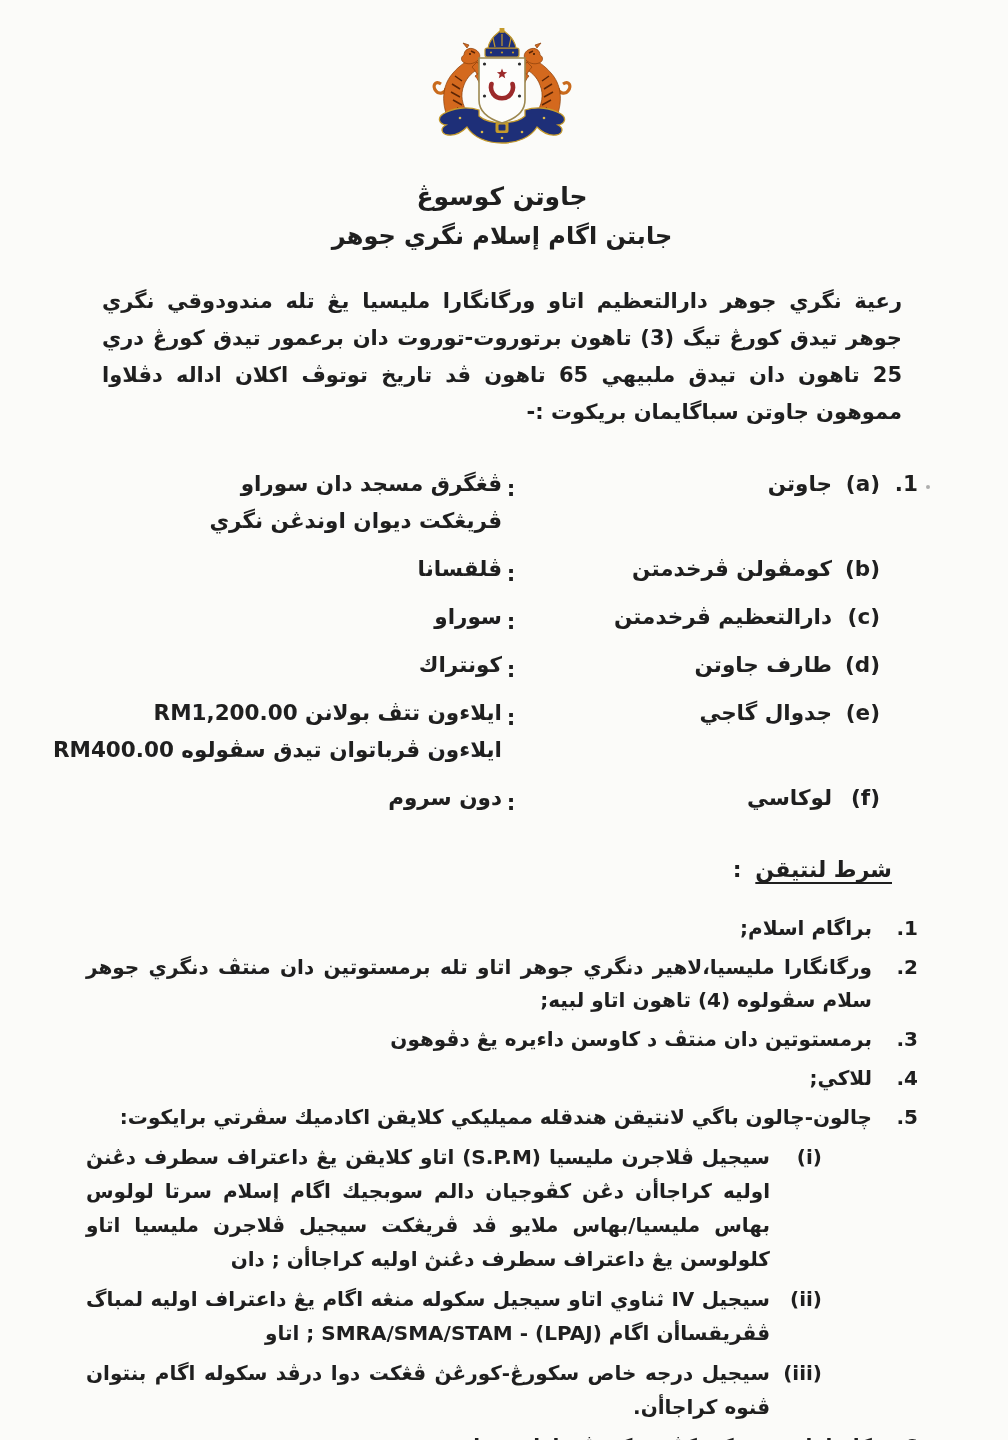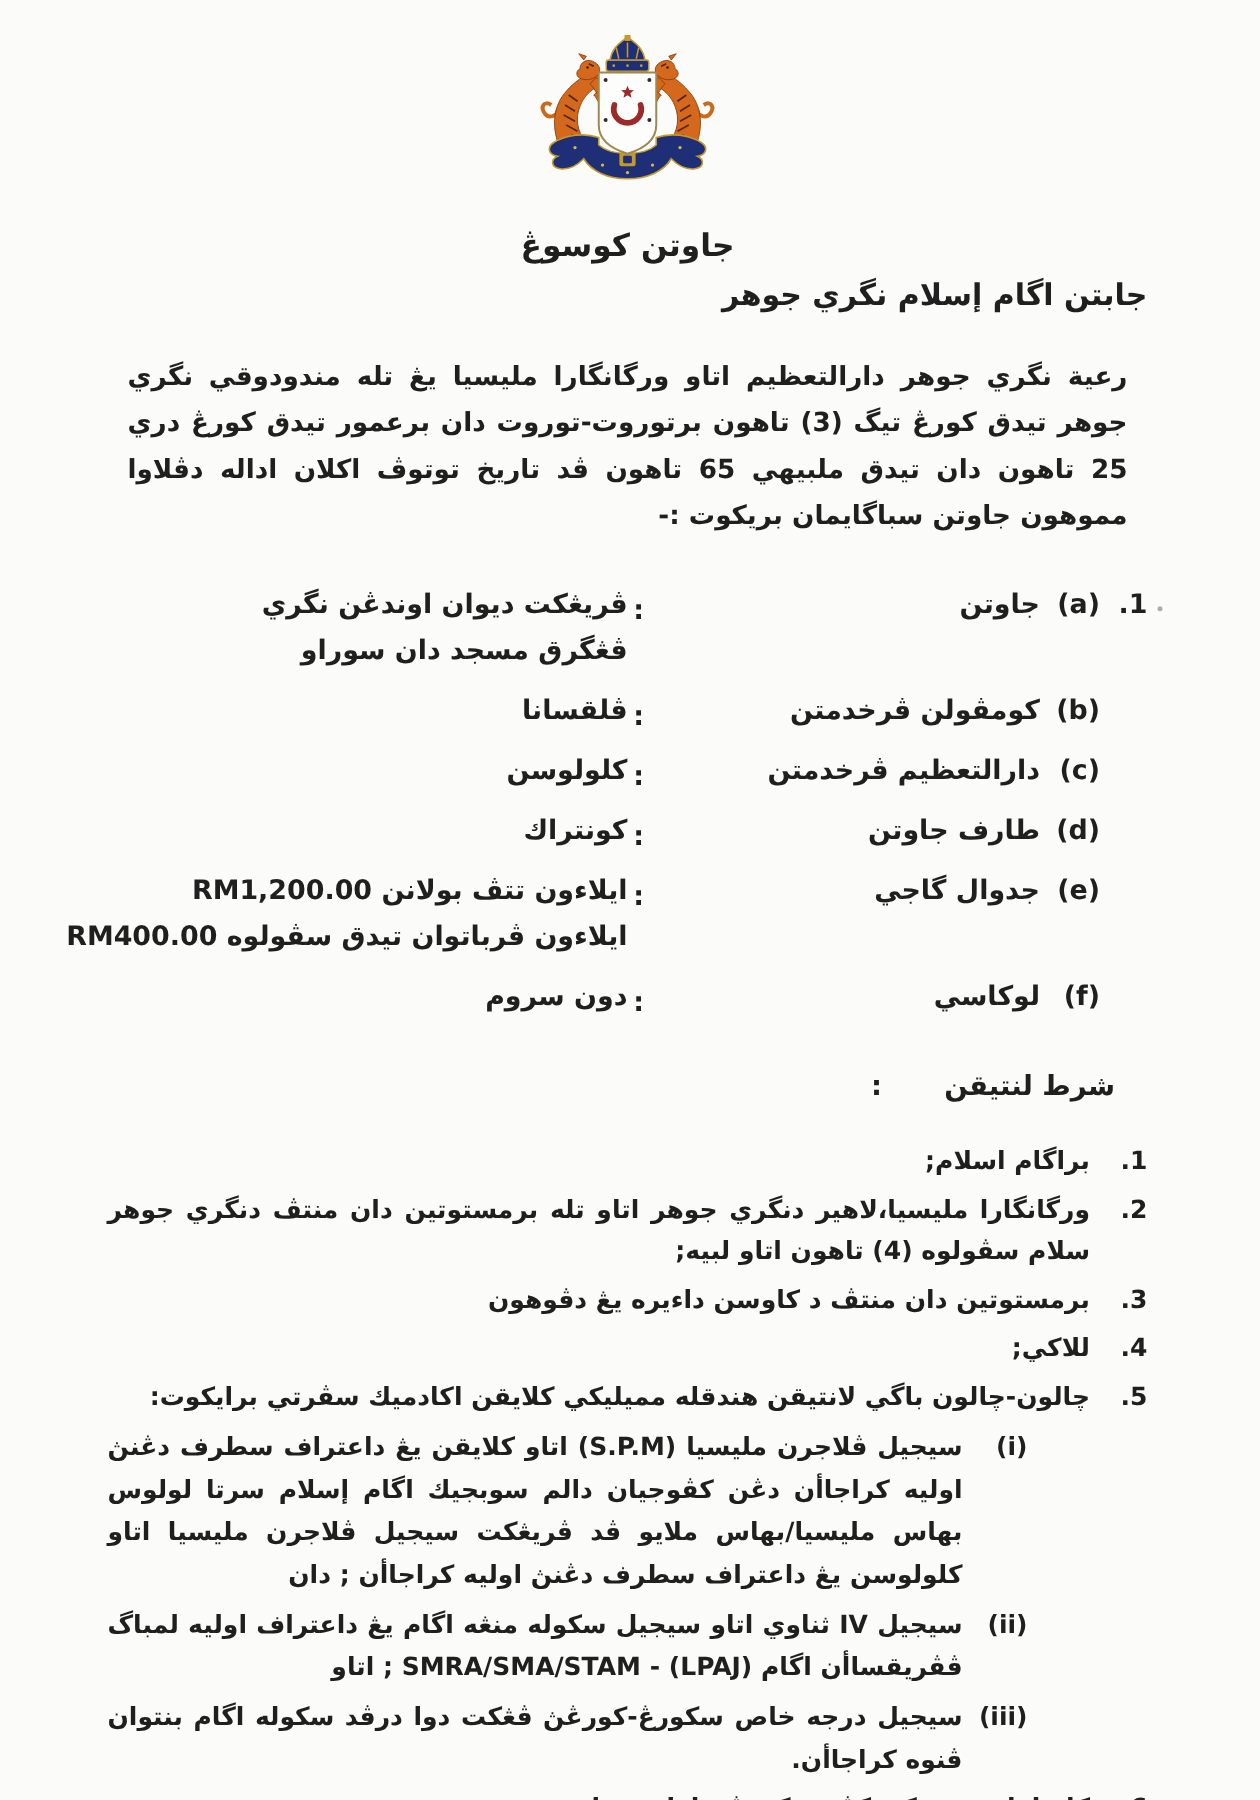--- a/index.html
+++ b/index.html
@@ -15,21 +15,21 @@
     font-weight:700;
     direction:rtl;
     overflow:hidden;
   }
   .crest{width:150px;margin:6px auto 0;display:block;}
   .title{
     text-align:center;font-size:25px;font-weight:700;
     margin:26px 0 0;line-height:30px;
   }
   .subtitle{
-    text-align:right;font-size:24px;font-weight:700;
+    text-align:center;font-size:24px;font-weight:700;
     margin:9px 0 0;line-height:30px;
   }
   .intro{
     margin:32px 16px 0;
     font-size:21px;line-height:37px;
     text-align:justify;
   }
   
   .vacancy{margin-top:34px;}
   .vac-row{
@@ -41,21 +41,21 @@
   .vac-num,.vac-letter{text-align:start;}
   .vac-label{text-align:start;}
   .vac-colon{position:relative;top:5px;text-align:center;}
   .vac-value{text-align:start;}
   .vac-value div{white-space:nowrap;}
   
   .cond-heading{
     margin:38px 26px 0 0;
     font-size:22px;line-height:32px;
   }
-  .cond-heading .u{text-underline-offset:5px;margin-left:36px;}
+  .cond-heading .u{text-decoration:underline;text-underline-offset:5px;}
   .cond-heading .c{margin-right:6px;}
   .cond-list{margin-top:26px;}
   .cond-item{
     display:grid;grid-template-columns:46px 1fr;
     font-size:20px;line-height:33px;
     margin-bottom:6px;
   }
   .cond-num{text-align:start;padding-left:6px;}
   .cond-text{text-align:justify;}
   .sub-item{
@@ -132,42 +132,42 @@
   <p class="intro">رعية نگري جوهر دارالتعظيم اتاو ورگانگارا مليسيا يڠ تله مندودوقي نگري جوهر تيدق كورڠ تيگ (3) تاهون برتوروت-توروت دان برعمور تيدق كورڠ دري 25 تاهون دان تيدق ملبيهي 65 تاهون ڤد تاريخ توتوڤ اكلان اداله دڤلاوا مموهون جاوتن سباگايمان بريكوت :-</p>
 
   <section class="vacancy">
 
     <div class="vac-row">
       <div class="vac-num">1.</div>
       <div class="vac-letter">(a)</div>
       <div class="vac-label">جاوتن</div>
       <div class="vac-colon">:</div>
       <div class="vac-value">
+        <div>ڤڠگرق مسجد دان سوراو</div>
         <div>ڤريڠكت ديوان اوندڠن نگري</div>
-        <div>ڤڠگرق مسجد دان سوراو</div>
       </div>
     </div>
 
     <div class="vac-row">
       <div class="vac-num"></div>
       <div class="vac-letter">(b)</div>
       <div class="vac-label">كومڤولن ڤرخدمتن</div>
       <div class="vac-colon">:</div>
       <div class="vac-value">
         <div>ڤلقسانا</div>
       </div>
     </div>
 
     <div class="vac-row">
       <div class="vac-num"></div>
       <div class="vac-letter">(c)</div>
       <div class="vac-label">دارالتعظيم ڤرخدمتن</div>
       <div class="vac-colon">:</div>
       <div class="vac-value">
-        <div>كلولوسن</div>
+        <div>سوراو</div>
       </div>
     </div>
 
     <div class="vac-row">
       <div class="vac-num"></div>
       <div class="vac-letter">(d)</div>
       <div class="vac-label">طارف جاوتن</div>
       <div class="vac-colon">:</div>
       <div class="vac-value">
         <div>كونتراك</div>

